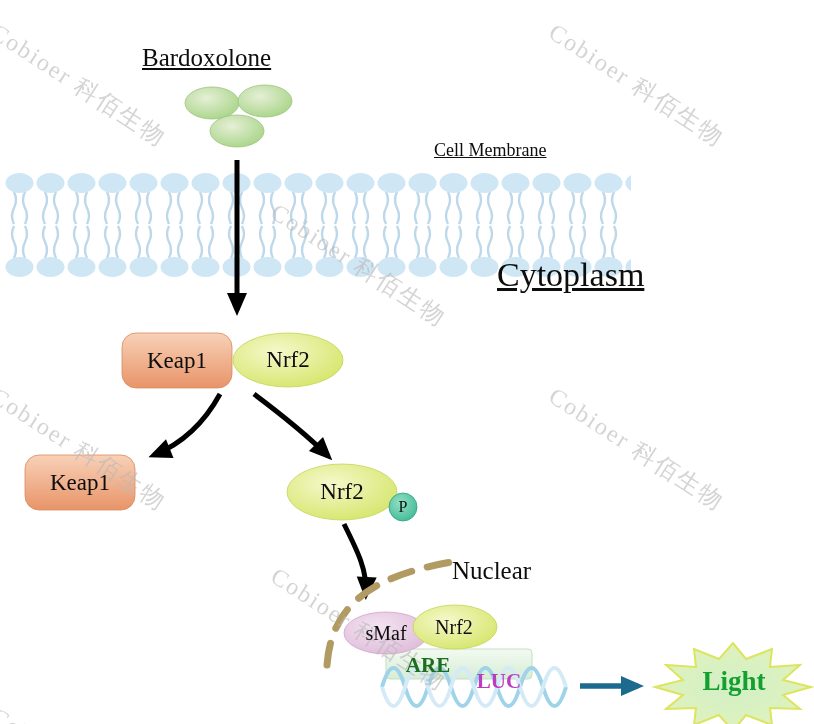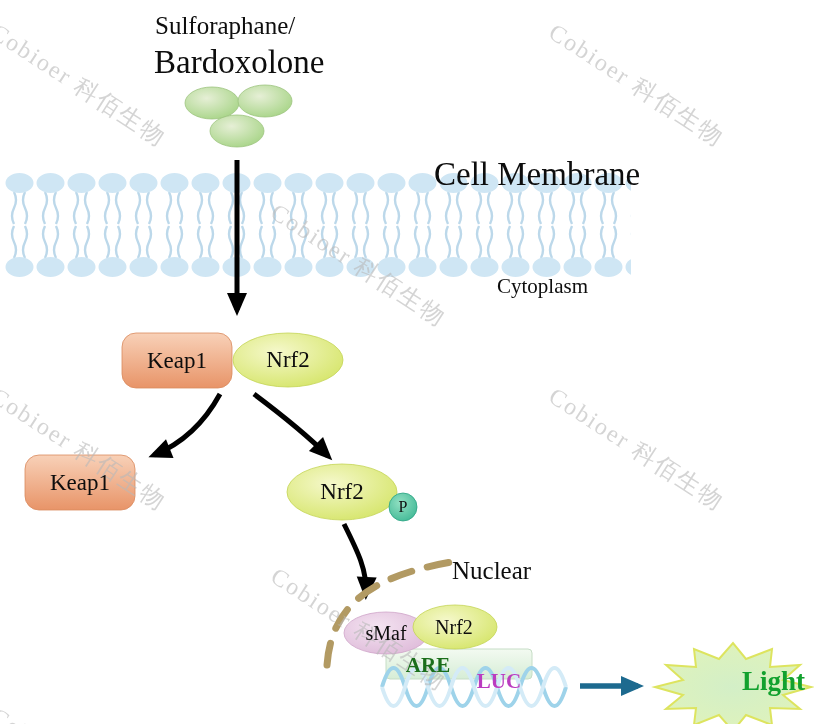--- a/index.html
+++ b/index.html
@@ -9,34 +9,34 @@
   }
   .art{position:absolute;left:0;top:0;}
   .wm{
     position:absolute;color:#b9b9b9;opacity:.6;font-size:24px;letter-spacing:2px;
     transform:rotate(33deg);transform-origin:left top;white-space:nowrap;
     pointer-events:none;font-family:"Liberation Serif",serif;
   }
   .lbl{position:absolute;color:#0d0d0d;white-space:nowrap;}
   .ctr{text-align:center;}
   .stim1{left:155px;top:12px;font-size:25px;}
-  .stim2{left:154px;top:44px;font-size:33px;}
-  .cellmem{left:434px;top:156px;font-size:33px;}
-  .cyto{left:497px;top:274px;font-size:21px;}
+  .stim2{left:142px;top:44px;font-size:25px;text-decoration:underline;}
+  .cellmem{left:434px;top:140px;font-size:18px;text-decoration:underline;}
+  .cyto{left:497px;top:256px;font-size:34px;text-decoration:underline;}
   .nuclear{left:452px;top:557px;font-size:25px;}
   .keap1c{left:122px;top:333px;width:110px;height:55px;line-height:55px;font-size:23px;}
   .nrf2c{left:233px;top:333px;width:110px;height:54px;line-height:54px;font-size:23px;}
   .keap1f{left:25px;top:455px;width:110px;height:55px;line-height:55px;font-size:23px;}
   .nrf2f{left:287px;top:464px;width:110px;height:56px;line-height:56px;font-size:23px;}
   .pho{left:389px;top:493px;width:28px;height:28px;line-height:28px;font-size:16px;}
   .smaf{left:344px;top:613px;width:84px;height:52px;line-height:40px;font-size:20px;}
   .nrf2n{left:411px;top:607px;width:86px;height:40px;line-height:40px;font-size:20px;}
   .are{left:396px;top:651px;width:64px;height:39px;line-height:28px;font-size:21px;font-weight:bold;color:#1b6e1b;}
   .luc{left:466px;top:651px;width:66px;height:28px;line-height:28px;font-size:21px;font-weight:bold;color:#bb3cc0;margin-top:16px;}
-  .light{left:663px;top:666px;width:142px;font-size:27px;font-weight:bold;color:#12a12e;text-align:right;}
+  .light{left:663px;top:666px;width:142px;font-size:27px;font-weight:bold;color:#12a12e;}
 </style>
 </head>
 <body>
 
 <div class="stage">
 
   <svg class="art" width="814" height="724" viewBox="0 0 814 724">
     <defs>
       <radialGradient id="gDrug" cx="40%" cy="35%" r="75%">
         <stop offset="0%" stop-color="#e6efd6"></stop>
@@ -136,21 +136,20 @@
   </svg>
 
   <div class="wm" style="left:2px;top:16px">Cobioer 科佰生物</div>
   <div class="wm" style="left:560px;top:16px">Cobioer 科佰生物</div>
   <div class="wm" style="left:282px;top:196px">Cobioer 科佰生物</div>
   <div class="wm" style="left:2px;top:380px">Cobioer 科佰生物</div>
   <div class="wm" style="left:560px;top:380px">Cobioer 科佰生物</div>
   <div class="wm" style="left:282px;top:560px">Cobioer 科佰生物</div>
   <div class="wm" style="left:2px;top:700px">Cobioer 科佰生物</div>
 
-  <div class="lbl stim1">Sulforaphane/</div>
   <div class="lbl stim2">Bardoxolone</div>
   <div class="lbl cellmem">Cell Membrane</div>
   <div class="lbl cyto">Cytoplasm</div>
   <div class="lbl nuclear">Nuclear</div>
   <div class="lbl ctr keap1c">Keap1</div>
   <div class="lbl ctr nrf2c">Nrf2</div>
   <div class="lbl ctr keap1f">Keap1</div>
   <div class="lbl ctr nrf2f">Nrf2</div>
   <div class="lbl ctr pho">P</div>
   <div class="lbl ctr smaf">sMaf</div>

